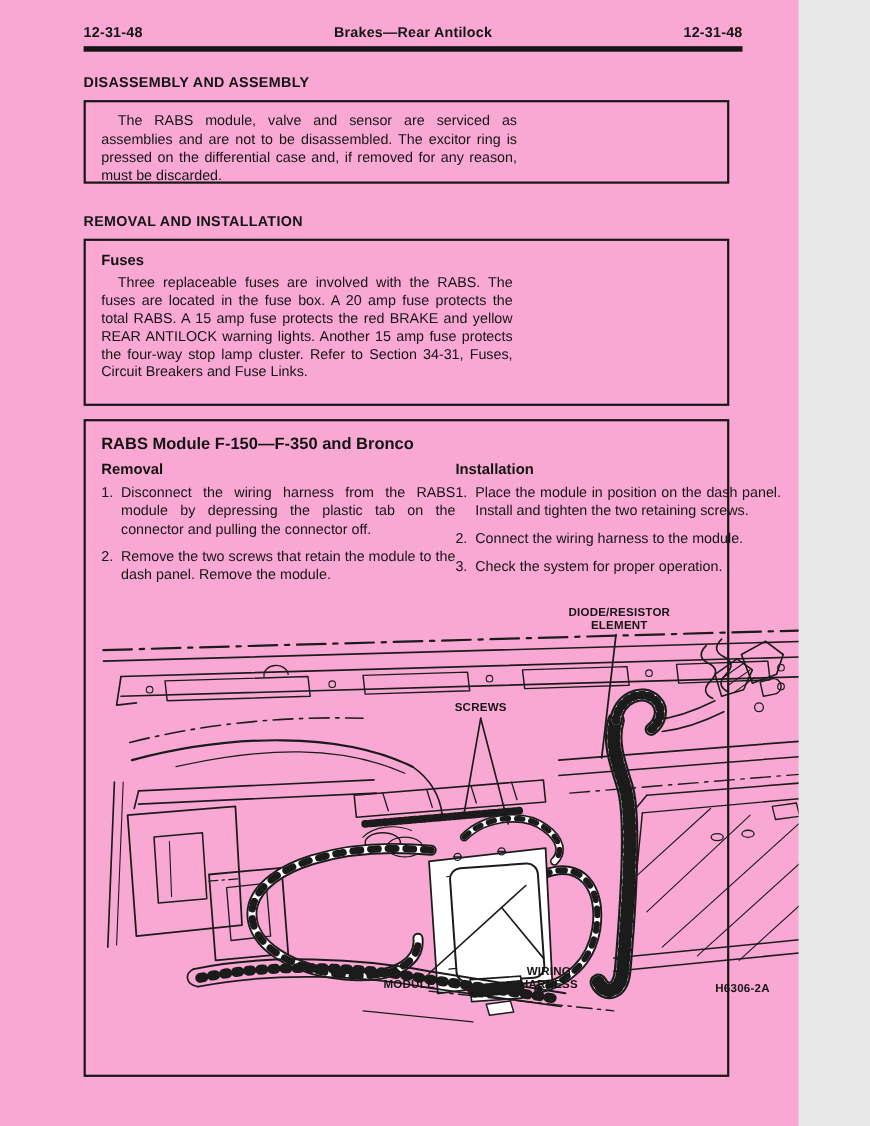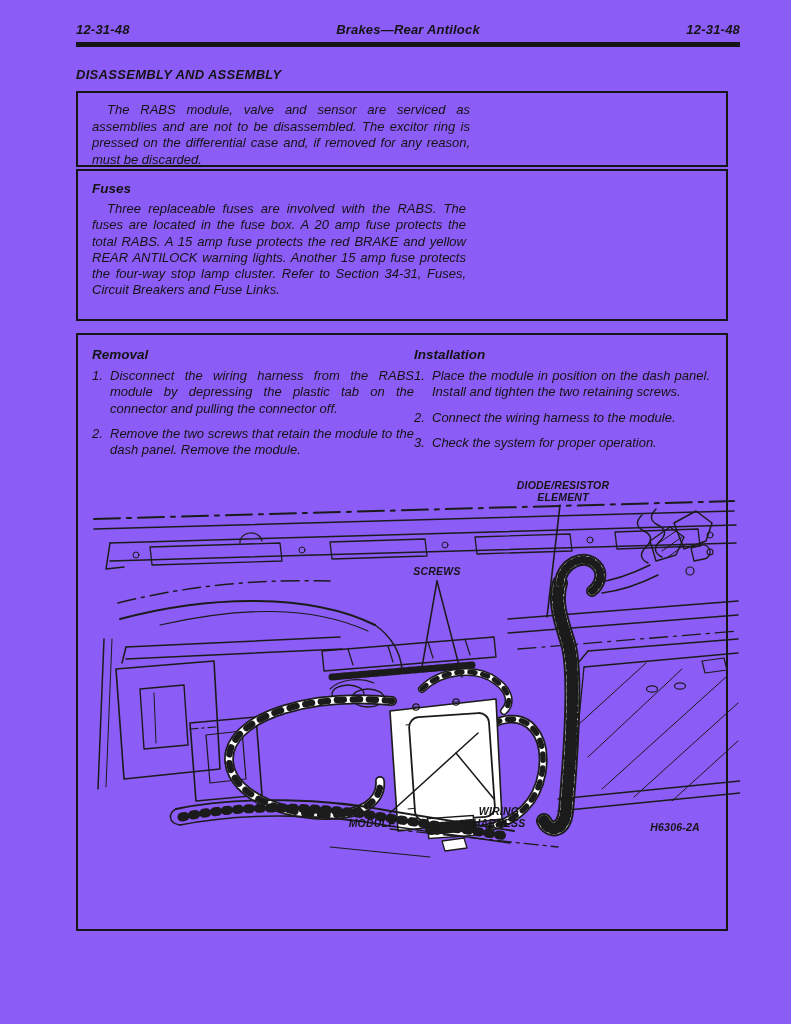--- a/index.html
+++ b/index.html
@@ -1,19 +1,19 @@
 <!DOCTYPE html>
 <html><head>
 <meta charset="utf-8">
 <style>
   html,body{margin:0;padding:0;background:#e8e8e8;}
   .page{
-    width:791px;height:1024px;background:#8b5cf6;position:relative;
+    width:726px;height:1024px;background:#f9a8d4;position:relative;
     font-family:"Liberation Sans","DejaVu Sans",sans-serif;color:#141414;
-    box-sizing:border-box;padding:22px 63px 0 76px;overflow:hidden;font-style:italic;
+    box-sizing:border-box;padding:22px 63px 0 76px;overflow:hidden;
   }
   
   .hdr-row{display:flex;justify-content:space-between;align-items:baseline;
     font-size:13px;font-weight:bold;margin-right:-12px;letter-spacing:.2px;}
   .hdr-rule{height:5px;background:#151515;margin-top:5px;margin-right:-12px;}
   
   .sec-h{font-size:13px;font-weight:bold;letter-spacing:.3px;margin:20px 0 9px 0;}
   
   .box{border:2.5px solid #161616;box-sizing:border-box;}
   .note-box{padding:9px 14px 10px 14px;height:76px;}
@@ -52,27 +52,29 @@
     <span>12-31-48</span>
   </div>
   <div class="hdr-rule"></div>
 
   <div class="sec-h">DISASSEMBLY AND ASSEMBLY</div>
 
   <div class="box note-box">
     <p>The RABS module, valve and sensor are serviced as assemblies and are not to be disassembled. The excitor ring is pressed on the differential case and, if removed for any reason, must be discarded.</p>
   </div>
 
+  <div class="sec-h" style="margin-top:26px;">REMOVAL AND INSTALLATION</div>
 
   <div class="box fuses-box">
     <div class="sub-h">Fuses</div>
     <p>Three replaceable fuses are involved with the RABS. The fuses are located in the fuse box. A 20 amp fuse protects the total RABS. A 15 amp fuse protects the red BRAKE and yellow REAR ANTILOCK warning lights. Another 15 amp fuse protects the four-way stop lamp cluster. Refer to Section 34-31, Fuses, Circuit Breakers and Fuse Links.</p>
   </div>
 
   <div class="box module-box">
+    <div class="mod-title">RABS Module F-150—F-350 and Bronco</div>
 
     <div class="cols">
       <div class="col-l">
         <div class="sub-h">Removal</div>
         <div class="steps">
           <div class="step">
             <span class="num">1.</span>
             <span class="txt">Disconnect the wiring harness from the RABS module by depressing the plastic tab on the connector and pulling the connector off.</span>
           </div>
           <div class="step">

